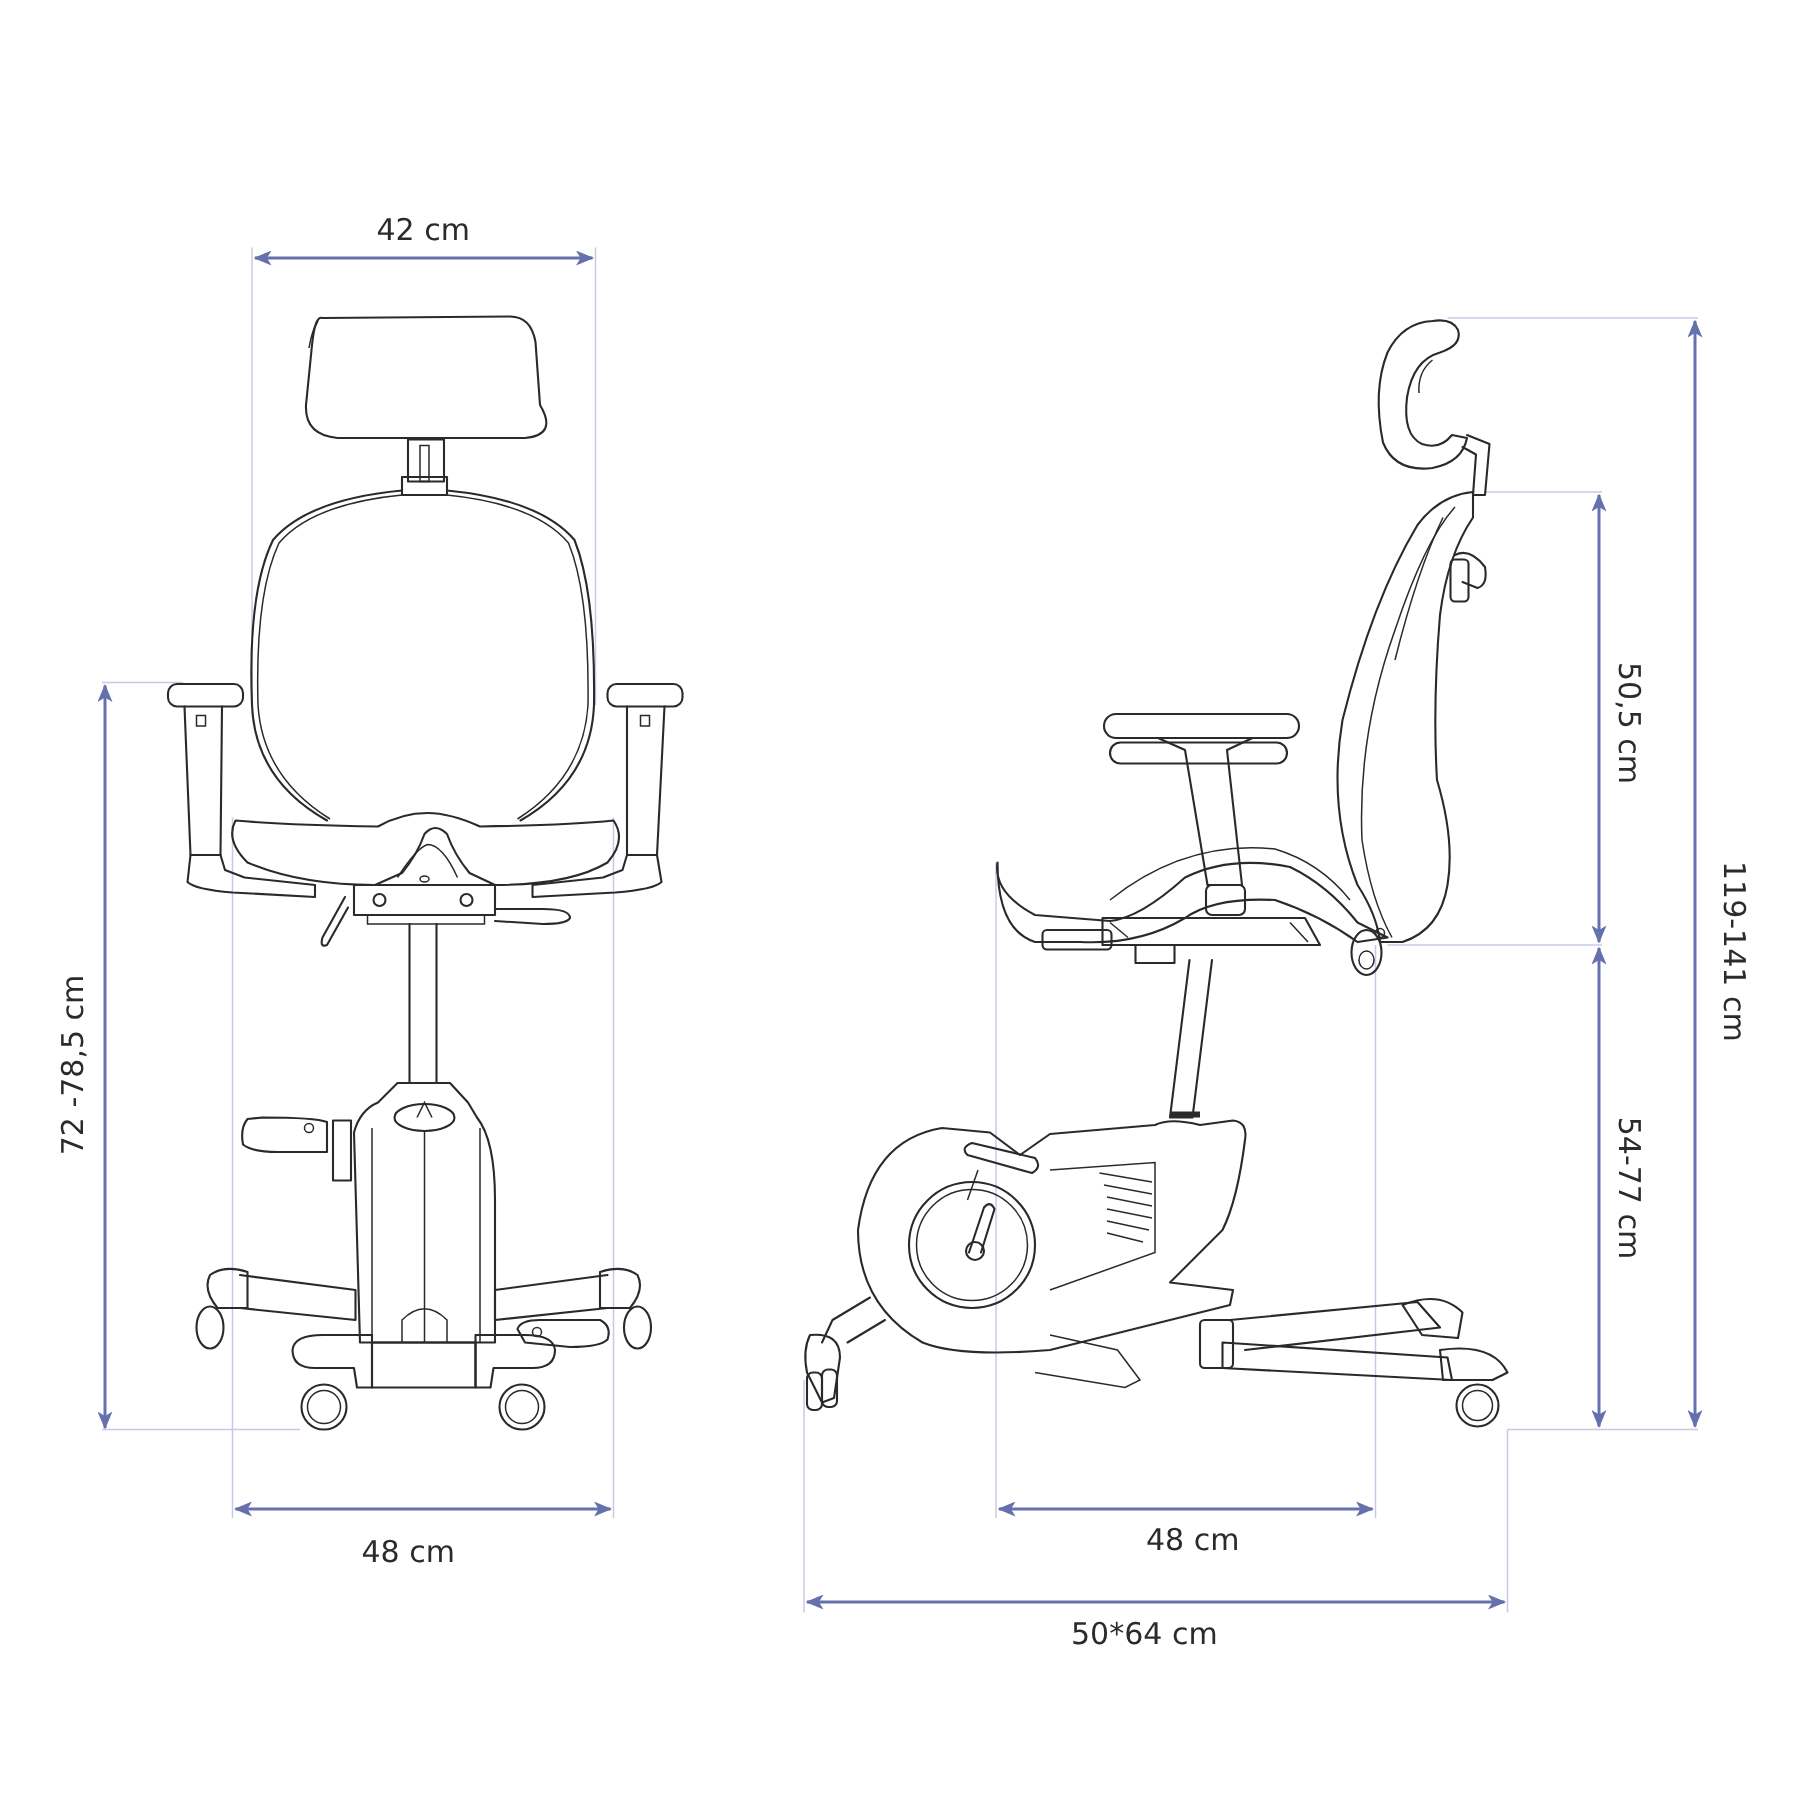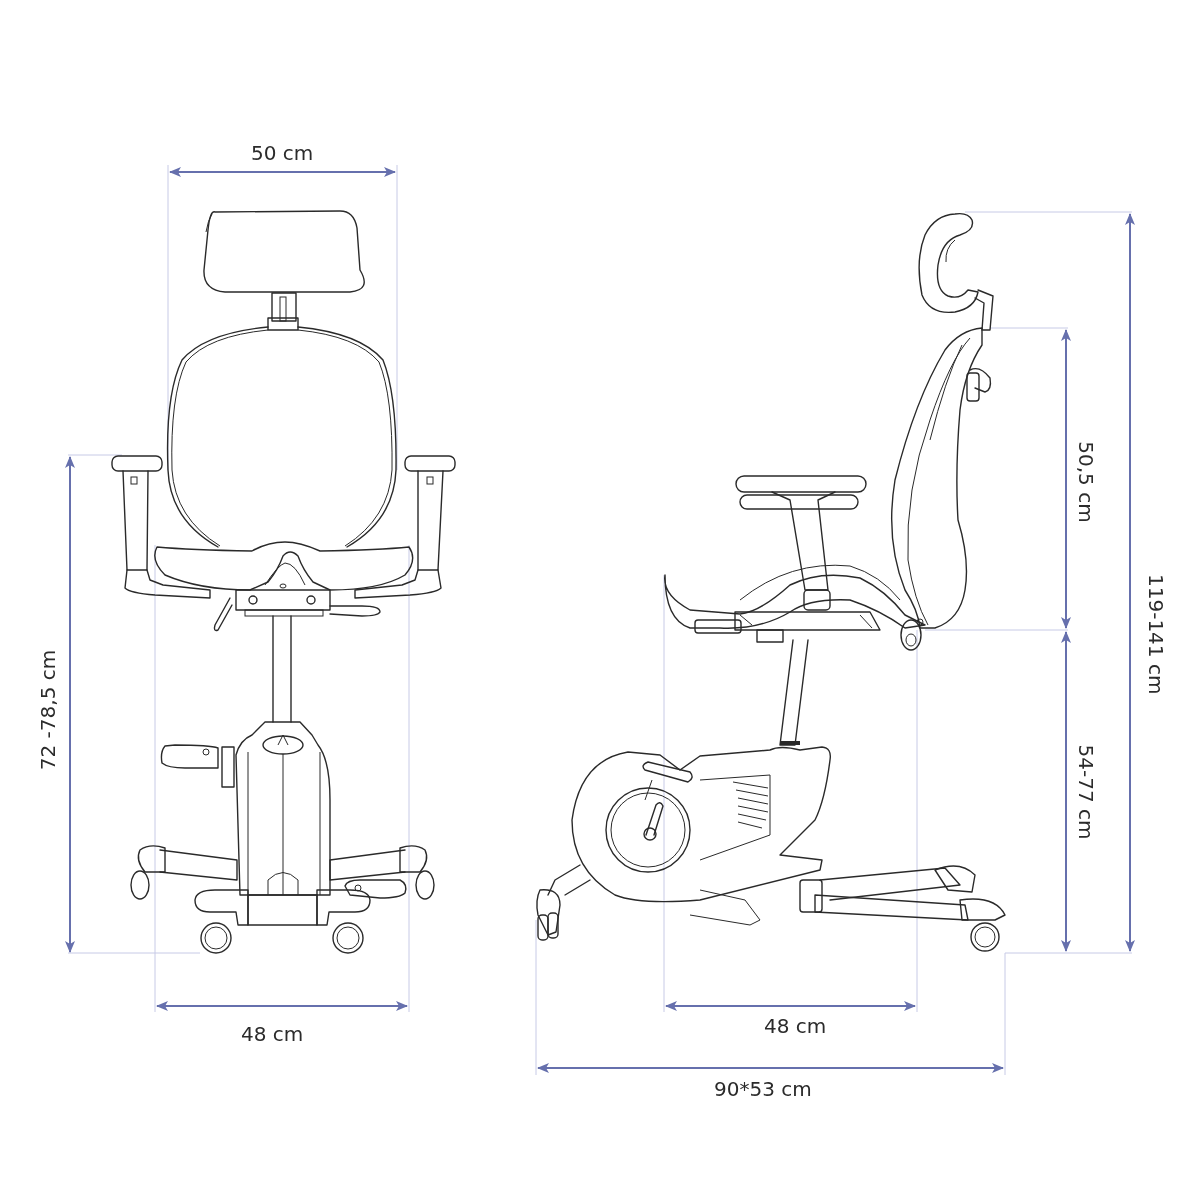--- a/index.html
+++ b/index.html
@@ -180,21 +180,21 @@
     <path class="ink" d="M820,880 L945,868 L960,885 L830,900"></path>
     <path class="ink" d="M815,895 L965,905 L968,920 L815,912 Z"></path>
     <rect class="ink" x="800" y="880" width="22" height="32" rx="3"></rect>
     <path class="ink" d="M935,870 Q960,860 975,875 L972,892 L948,890 Z"></path>
     <path class="ink" d="M960,900 Q995,895 1005,915 L995,920 L962,920 Z"></path>
     <circle class="ink" cx="985" cy="937" r="14"></circle>
     <circle class="ink2" cx="985" cy="937" r="10"></circle>
   </g>
 </svg>
 
-<div class="lbl" style="left:251px; top:141px;">50 cm</div>
+<div class="lbl" style="left:251px; top:141px;">42 cm</div>
 <div class="lbl vert-ccw" style="left:-20px; top:698px; width:136px; text-align:center;">72 -78,5 cm</div>
 <div class="lbl" style="left:241px; top:1022px;">48 cm</div>
 
 <div class="lbl vert-cw" style="left:1036px; top:470px; width:100px; text-align:center;">50,5 cm</div>
 <div class="lbl vert-cw" style="left:1036px; top:780px; width:100px; text-align:center;">54-77 cm</div>
 <div class="lbl vert-cw" style="left:1096px; top:622px; width:120px; text-align:center;">119-141 cm</div>
 <div class="lbl" style="left:764px; top:1014px;">48 cm</div>
-<div class="lbl" style="left:714px; top:1077px;">90*53 cm</div>
+<div class="lbl" style="left:714px; top:1077px;">50*64 cm</div>
 
 </body></html>

